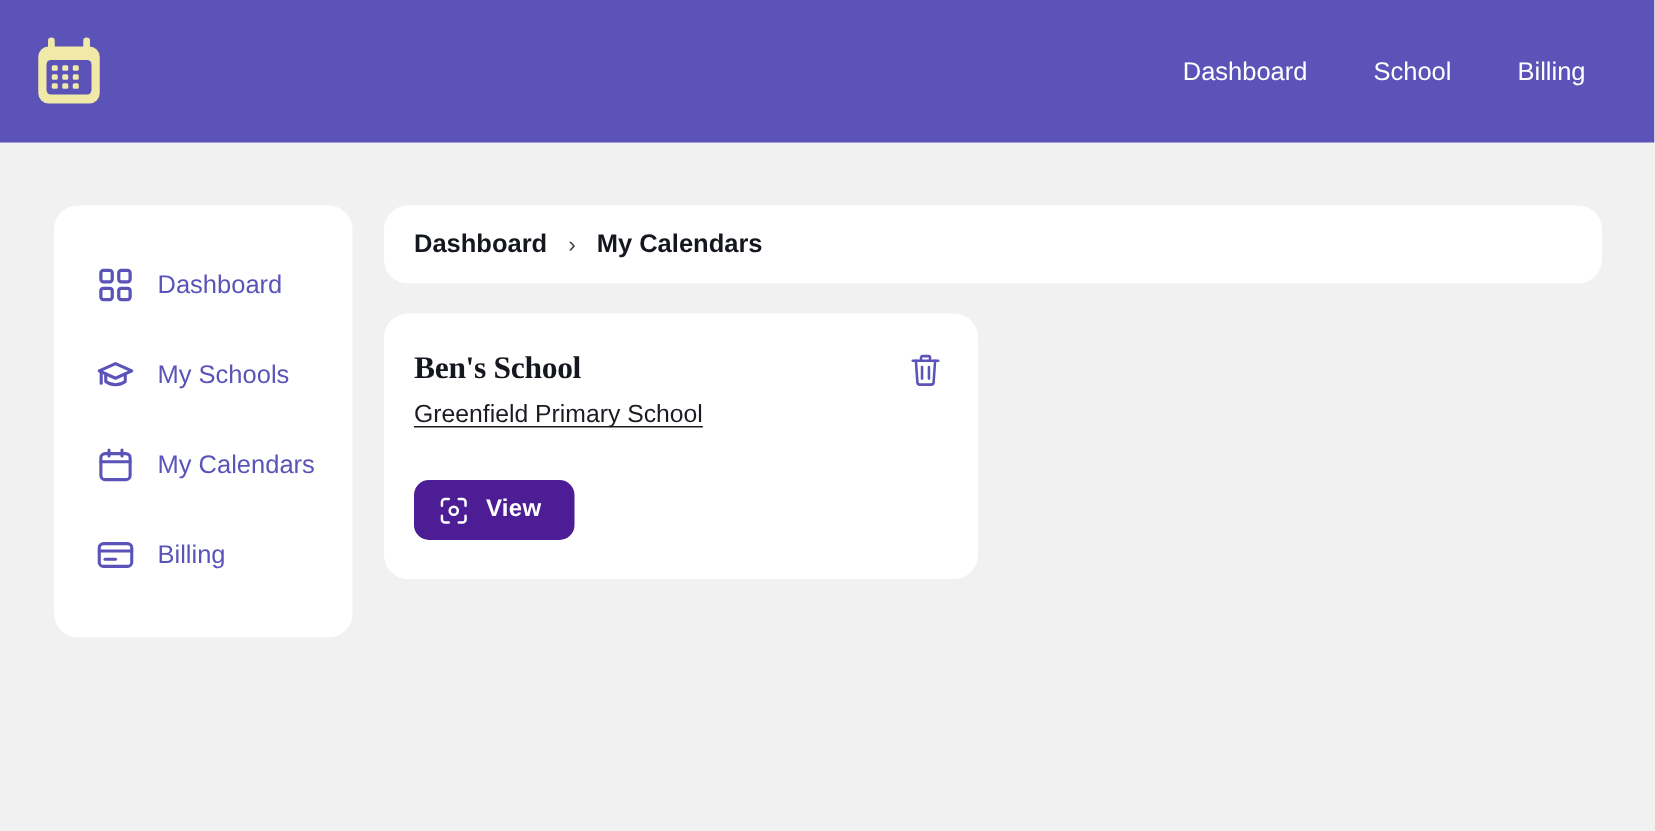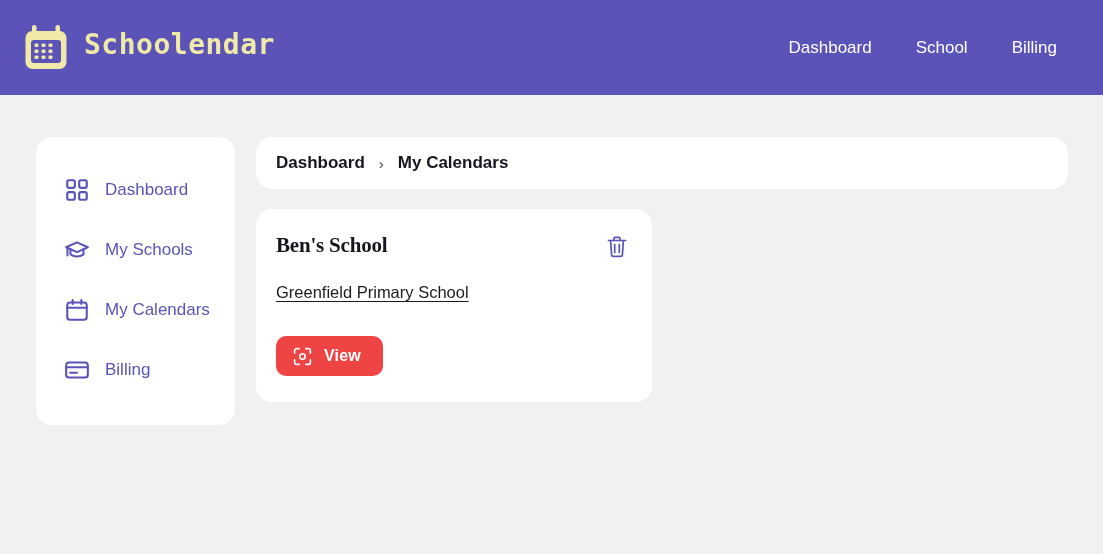--- a/index.html
+++ b/index.html
@@ -189,33 +189,33 @@
     padding: 0;
     cursor: pointer;
     color: #5b53b8;
     display: block;
     margin-top: 2px;
   }
 
   .trash-btn svg { display: block; width: 100%; height: 100%; }
 
   .cal-link {
-    margin-top: 24px;
+    margin-top: 8px;
     font-size: 16.5px;
     color: #1a1c22;
     text-decoration: underline;
     text-underline-offset: 3px;
     cursor: pointer;
     align-self: flex-start;
   }
 
   .view-btn {
     margin-top: 34px;
     align-self: flex-start;
-    background: #ef4444;
+    background: #4c1d95;
     border: none;
     border-radius: 10px;
     height: 40px;
     padding: 0 22px 0 16px;
     display: flex;
     align-items: center;
     gap: 11px;
     cursor: pointer;
   }
 
@@ -251,21 +251,20 @@
         <rect x="26.5" y="20.5" width="4" height="3.6" rx="1"></rect>
         <rect x="12.5" y="26.5" width="4" height="3.6" rx="1"></rect>
         <rect x="19.5" y="26.5" width="4" height="3.6" rx="1"></rect>
         <rect x="26.5" y="26.5" width="4" height="3.6" rx="1"></rect>
         <rect x="12.5" y="32.5" width="4" height="3.6" rx="1"></rect>
         <rect x="19.5" y="32.5" width="4" height="3.6" rx="1"></rect>
         <rect x="26.5" y="32.5" width="4" height="3.6" rx="1"></rect>
       </g>
     </svg>
     <div class="brand-text">
-      <span class="brand-title">Schoolendar</span>
     </div>
   </div>
 
   <nav class="nav">
     <a class="nav-link" href="#">Dashboard</a>
     <a class="nav-link" href="#">School</a>
     <a class="nav-link" href="#">Billing</a>
   </nav>
 
 </div>

